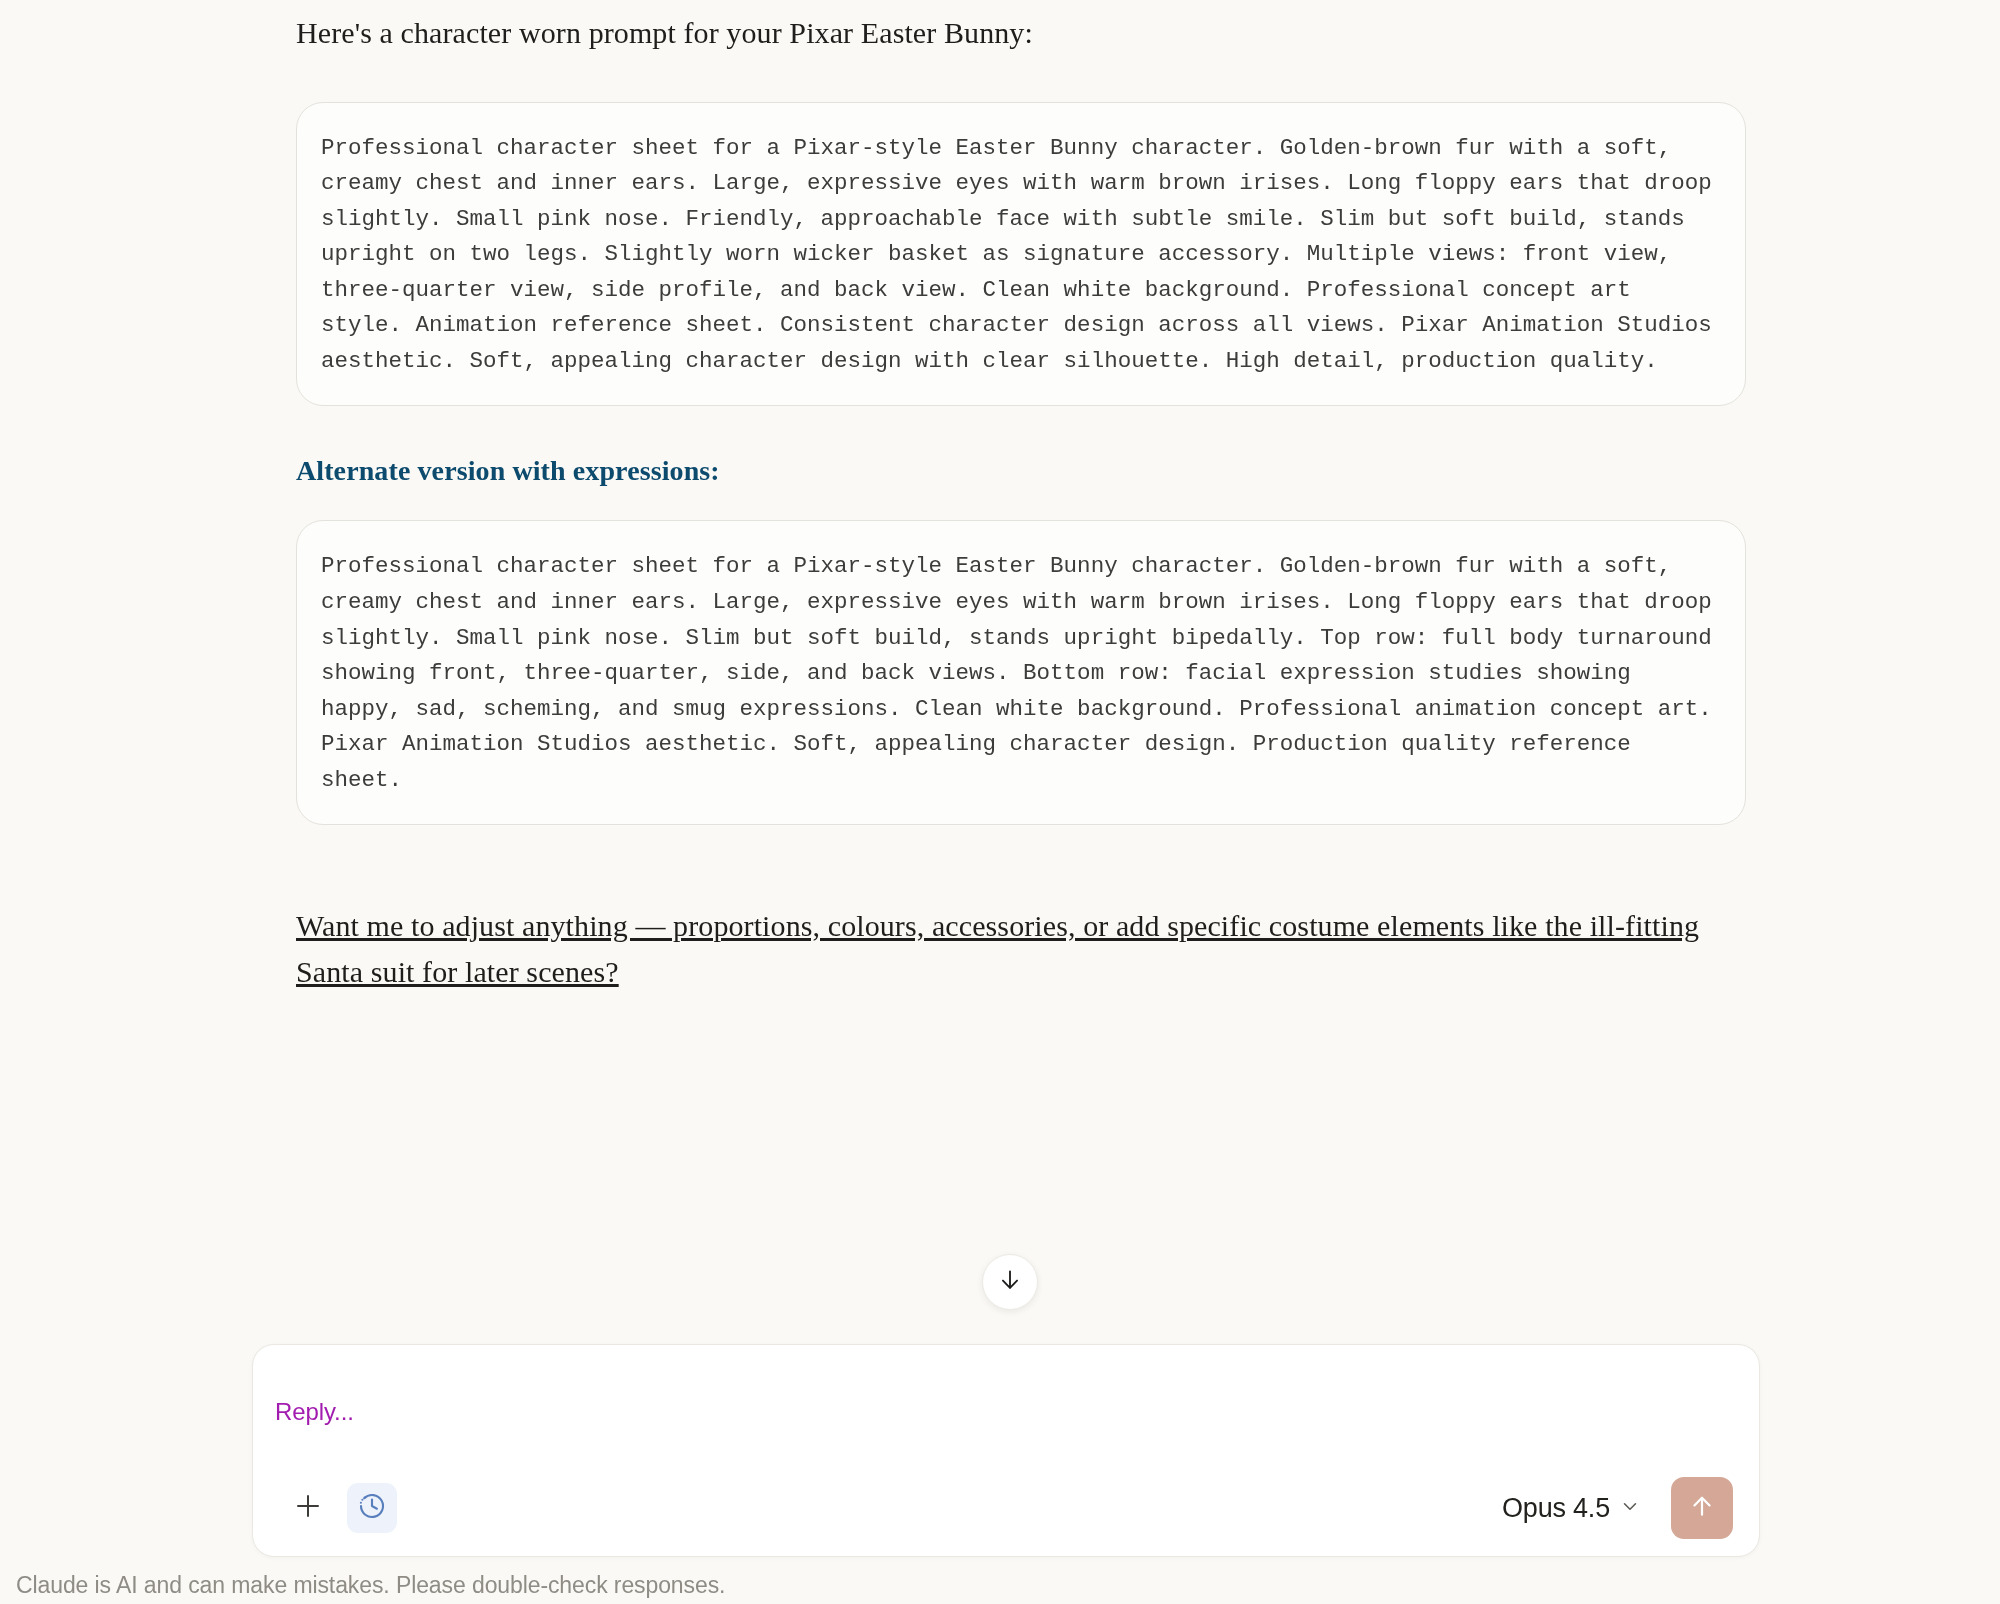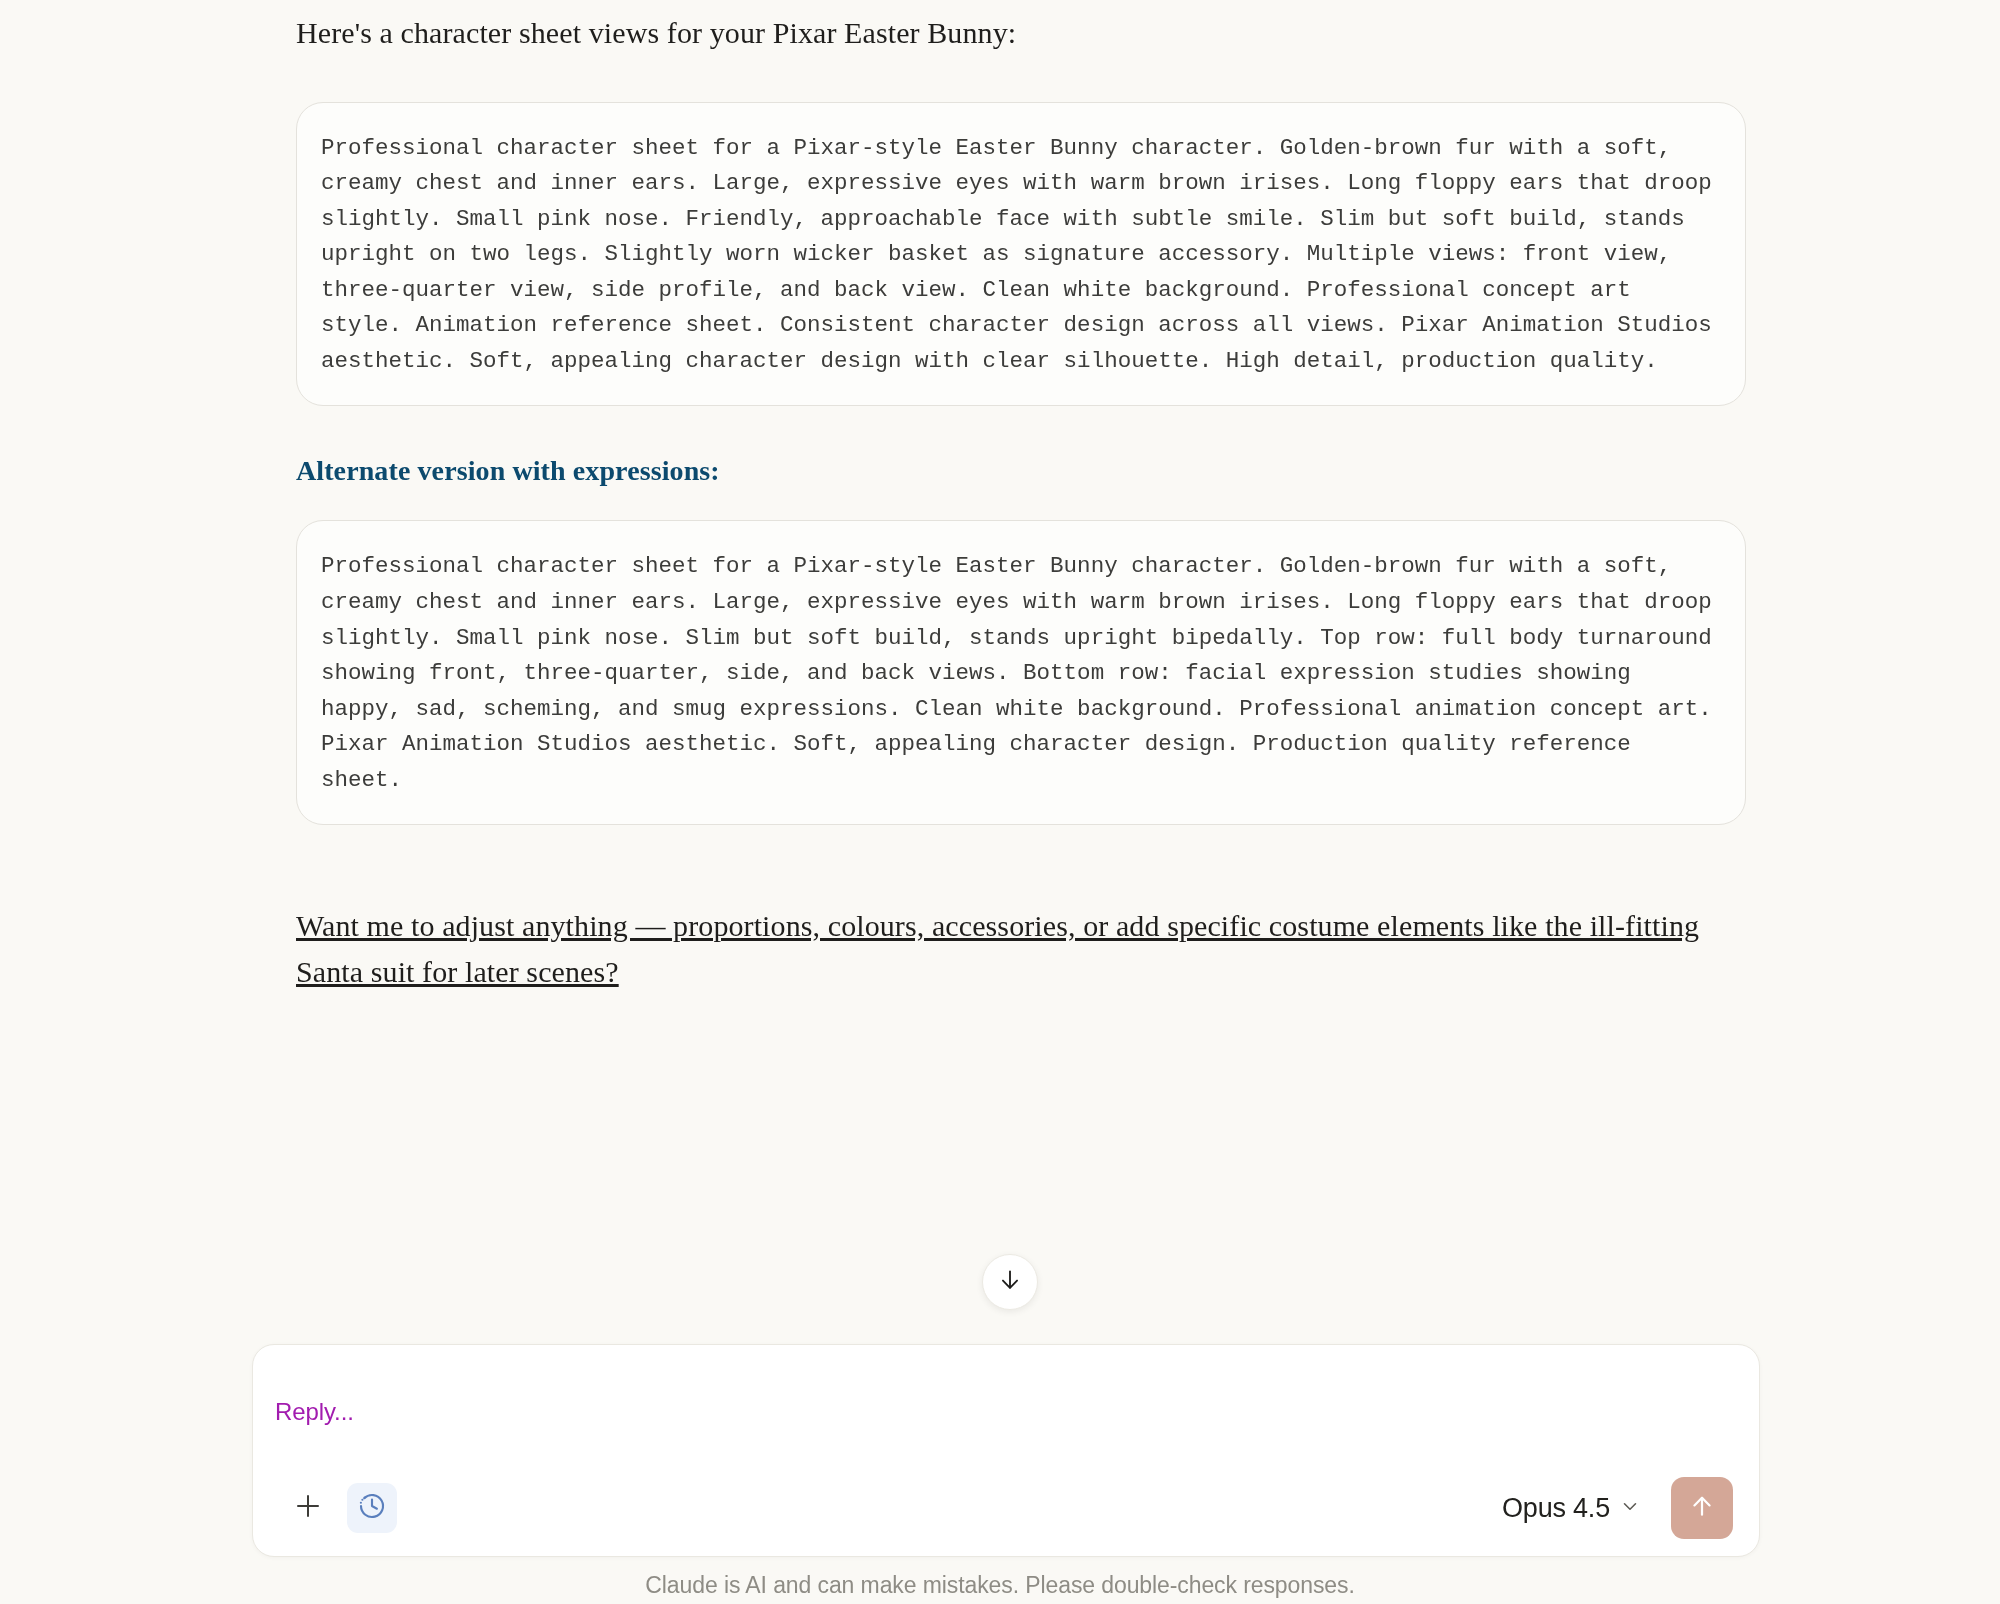--- a/index.html
+++ b/index.html
@@ -167,35 +167,36 @@
     justify-content: center;
     cursor: pointer;
   }
 
   
   .footer {
     position: absolute;
     left: 0;
     top: 1572px;
     width: 2000px;
-    text-align: center;
+    text-align: left;
     font-family: "Liberation Sans", sans-serif;
     font-size: 23px;
     color: #8e8c85;
     letter-spacing: -0.1px;
+    padding-left: 16px;
   }
 </style>
 </head>
 <body>
 
 <div id="app">
 
   <div class="convo">
 
-    <p class="para para-intro">Here's a character sheet views for your Pixar Easter Bunny:</p>
+    <p class="para para-intro">Here's a character worn prompt for your Pixar Easter Bunny:</p>
 
     <div class="codeblock" style="margin-top:46px;">
       <pre>Professional character sheet for a Pixar-style Easter Bunny character. Golden-brown fur with a soft, creamy chest and inner ears. Large, expressive eyes with warm brown irises. Long floppy ears that droop slightly. Small pink nose. Friendly, approachable face with subtle smile. Slim but soft build, stands upright on two legs. Slightly worn wicker basket as signature accessory. Multiple views: front view, three-quarter view, side profile, and back view. Clean white background. Professional concept art style. Animation reference sheet. Consistent character design across all views. Pixar Animation Studios aesthetic. Soft, appealing character design with clear silhouette. High detail, production quality.</pre>
     </div>
 
     <h3 class="heading-bold" style="margin-top:49px;">Alternate version with expressions:</h3>
 
     <div class="codeblock" style="margin-top:33px;">
       <pre>Professional character sheet for a Pixar-style Easter Bunny character. Golden-brown fur with a soft, creamy chest and inner ears. Large, expressive eyes with warm brown irises. Long floppy ears that droop slightly. Small pink nose. Slim but soft build, stands upright bipedally. Top row: full body turnaround showing front, three-quarter, side, and back views. Bottom row: facial expression studies showing happy, sad, scheming, and smug expressions. Clean white background. Professional animation concept art. Pixar Animation Studios aesthetic. Soft, appealing character design. Production quality reference sheet.</pre>
     </div>

